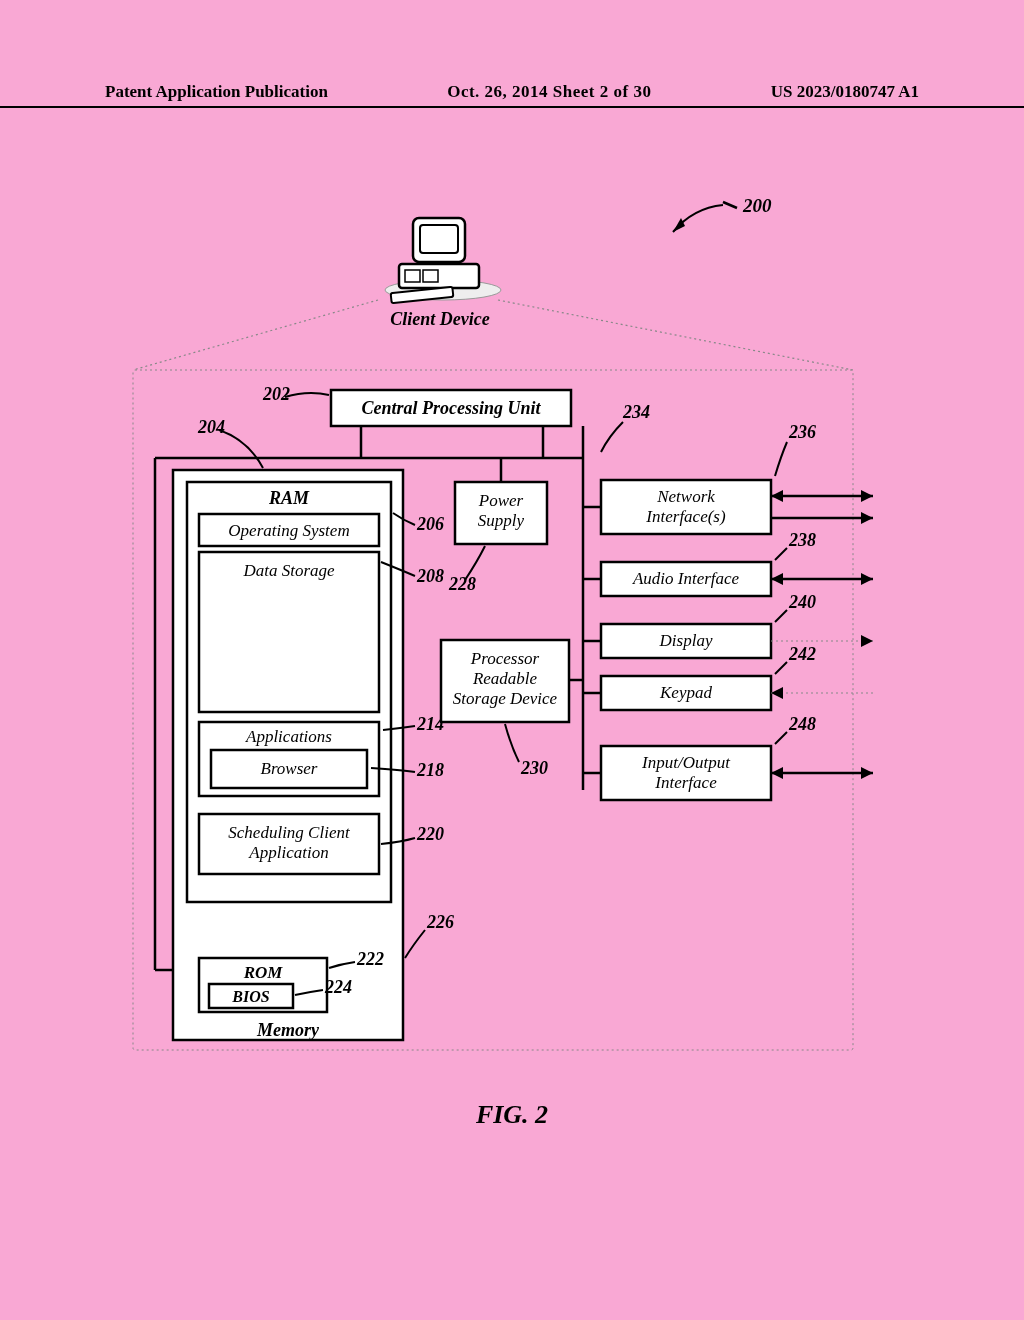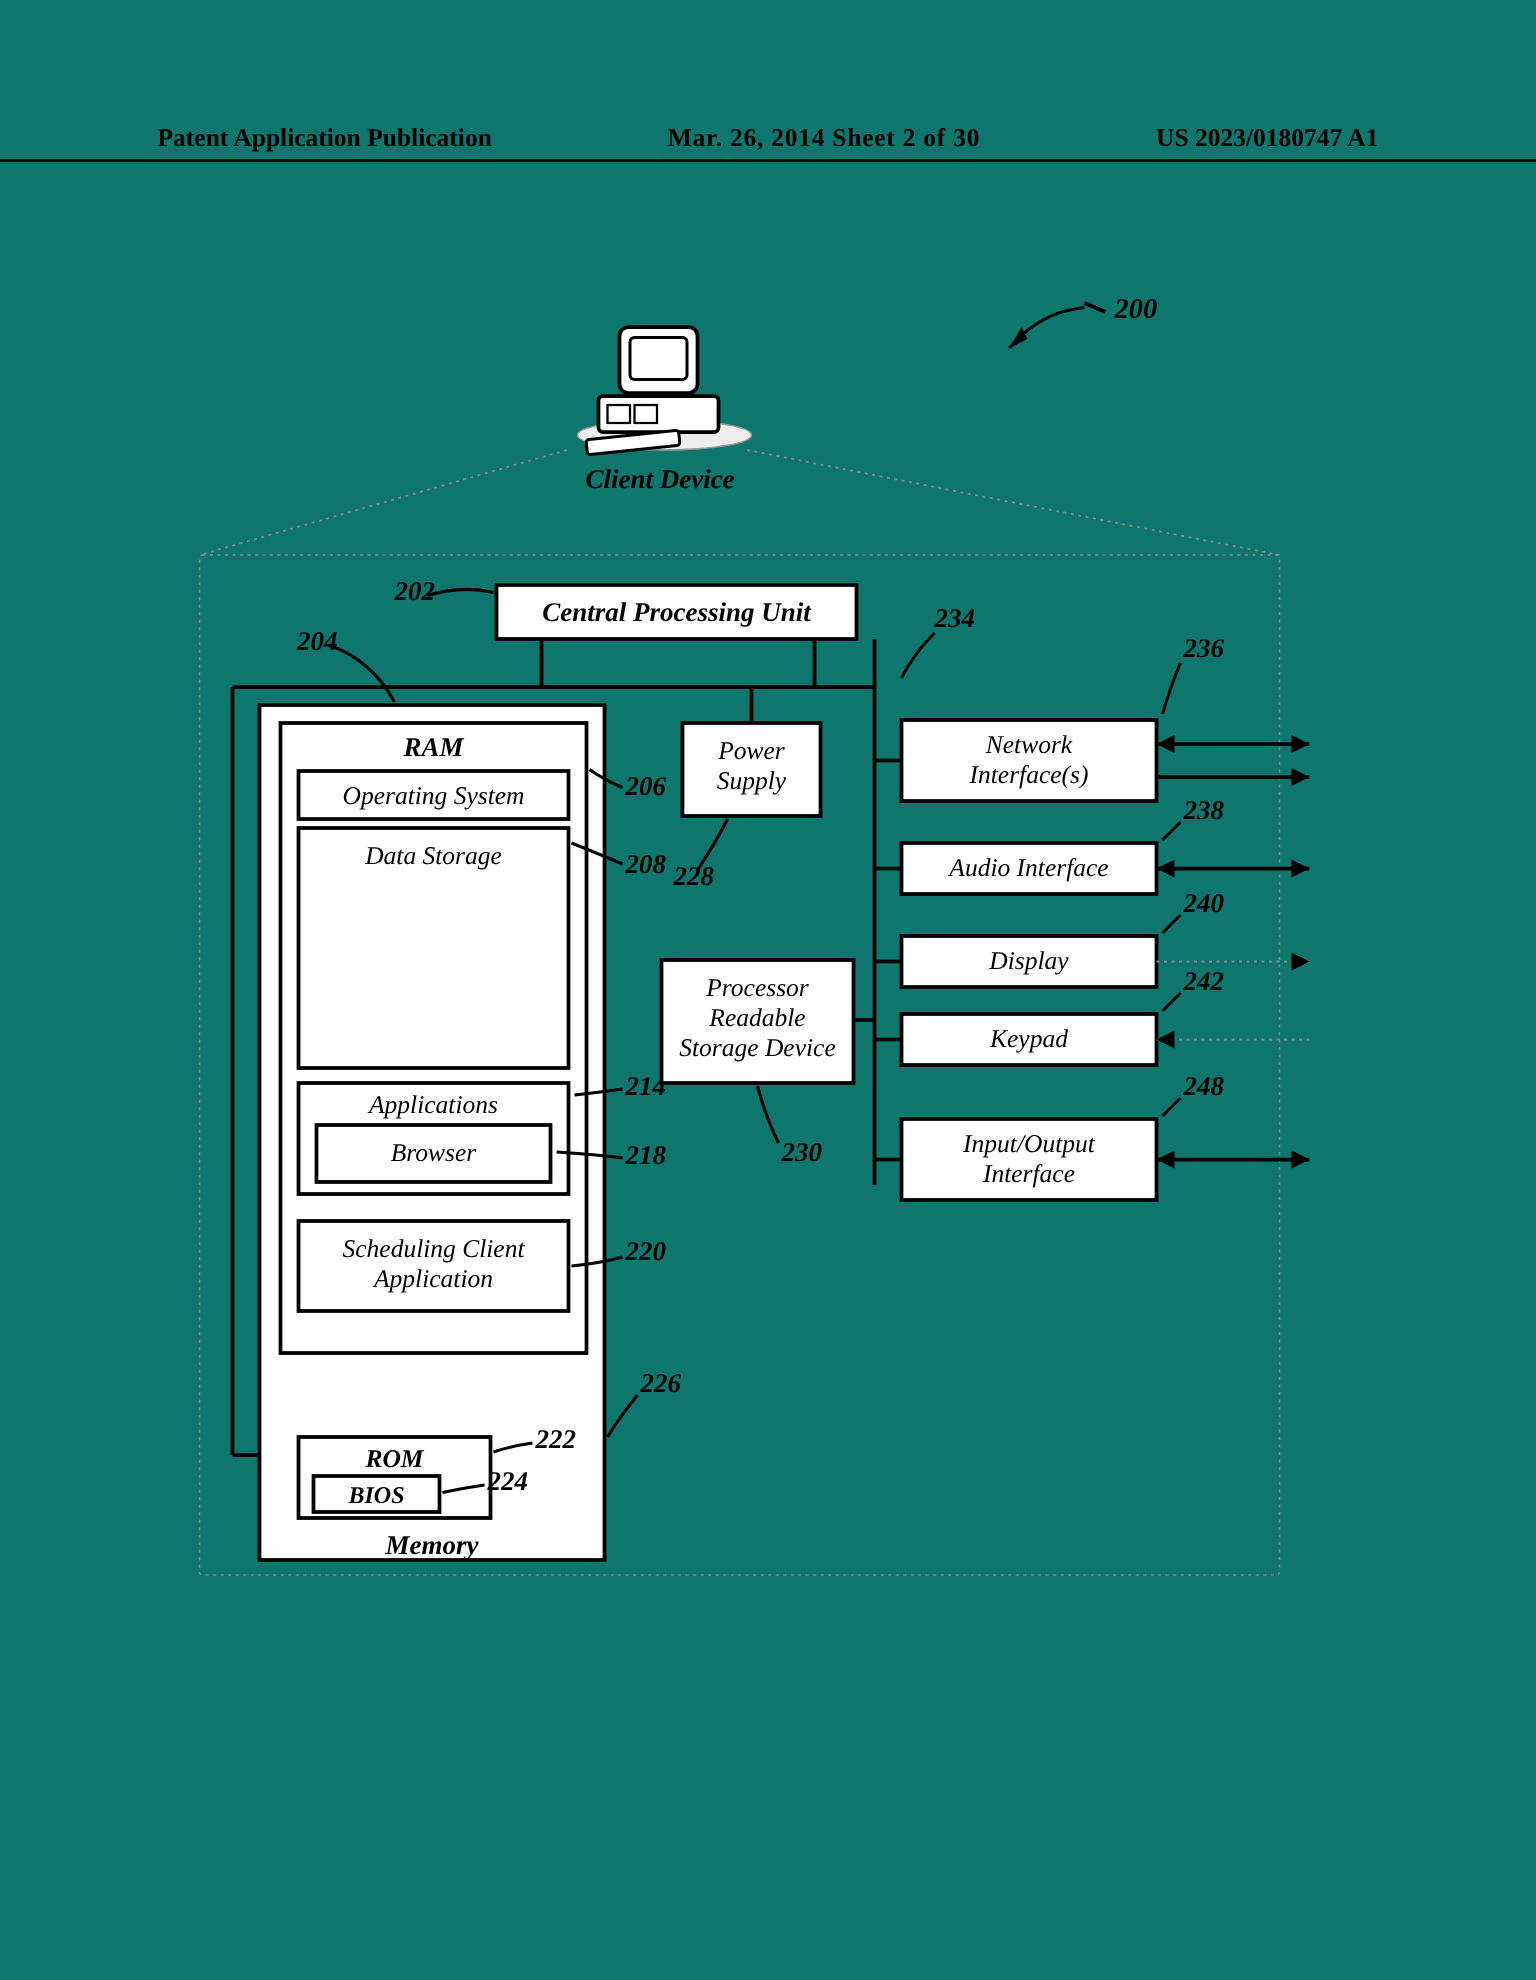--- a/index.html
+++ b/index.html
@@ -6,21 +6,21 @@
     margin: 0;
     padding: 0;
     background: #fff;
     font-family: "Times New Roman", Times, serif;
     width: 1024px;
   }
   .page {
     width: 1024px;
     height: 1320px;
     position: relative;
-    background: #0f766e;
+    background: #f9a8d4;
   }
   .hdr {
     position: absolute;
     top: 82px;
     left: 0; right: 0;
     border-bottom: 2px solid #000;
     padding: 0 105px 4px 105px;
     display: flex;
     justify-content: space-between;
     font-weight: bold;
@@ -58,21 +58,21 @@
   path.lead { stroke: #000; stroke-width: 2; fill: none; }
   polygon.arrow { fill: #000; }
 </style>
 </head>
 <body>
 
 <div class="page">
 
   <div class="hdr">
     <span>Patent Application Publication</span>
-    <span style="letter-spacing:0.5px">Mar. 26, 2014  Sheet 2 of 30</span>
+    <span style="letter-spacing:0.5px">Oct. 26, 2014  Sheet 2 of 30</span>
     <span>US 2023/0180747 A1</span>
   </div>
 
   <div class="fig">
     <svg viewBox="0 0 770 900" width="770" height="900">
 
       <rect class="dot" x="30" y="180" width="720" height="680" rx="2" ry="2"></rect>
 
       <line class="dotline" x1="275" y1="110" x2="30" y2="180"></line>
       <line class="dotline" x1="395" y1="110" x2="750" y2="180"></line>
@@ -231,14 +231,15 @@
       <line class="solid" x1="668" y1="583" x2="770" y2="583"></line>
       <polygon class="arrow" points="770,583 758,577 758,589"></polygon>
       <polygon class="arrow" points="668,583 680,577 680,589"></polygon>
 
       <path class="lead" d="M684 542 Q678 548 672 554"></path>
       <text class="rn" x="686" y="540" font-size="18">248</text>
 
     </svg>
   </div>
 
+  <div class="fig-caption">FIG. 2</div>
 
 </div>
 
 </body></html>

